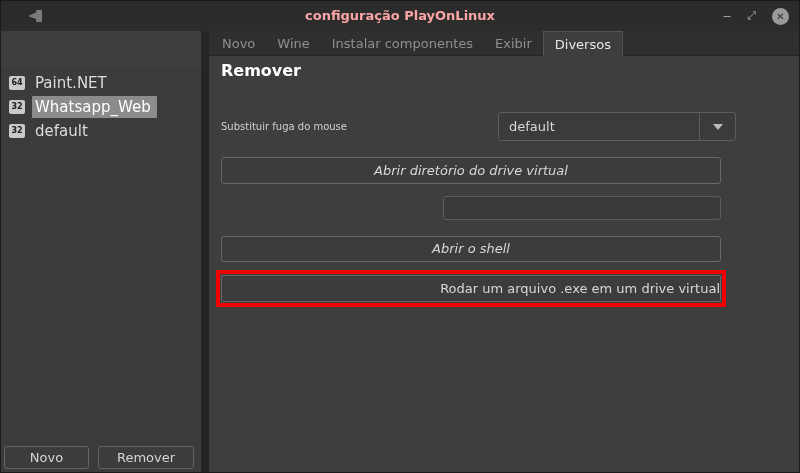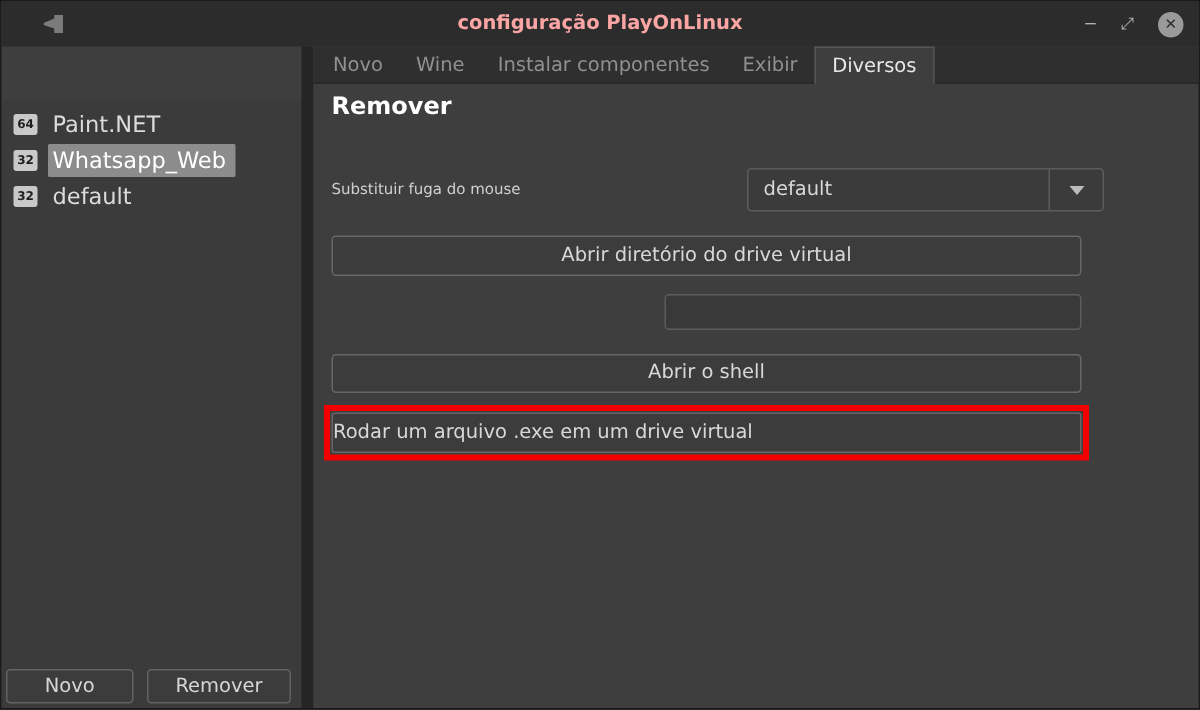--- a/index.html
+++ b/index.html
@@ -69,37 +69,37 @@
     position:absolute; left:289px; top:81px; width:238px; height:29px;
     background:#3b3b3b; border:1px solid #5c5c5c; border-radius:3px;
     display:flex; cursor:default;
   }
   .combo-value { flex:1; padding-left:10px; line-height:27px; color:#d8d8d8; font-size:13px; overflow:hidden; }
   .combo-arrow { width:36px; border-left:1px solid #5c5c5c; display:flex; align-items:center; justify-content:center; }
   .tri-down { width:0; height:0; border-left:5px solid transparent; border-right:5px solid transparent; border-top:6px solid #bcbcbc; }
   .btn-wide {
     position:absolute; left:12px; width:500px;
     background:#3c3c3c; border:1px solid #676767; border-radius:3px;
-    color:#d8d8d8; font-size:13px; text-align:center; cursor:default;
+    color:#d8d8d8; font-size:13px; text-align:center; cursor:default;font-style:italic;
   }
   .btn-dir { top:126px; height:27px; line-height:25px; }
   .btn-shell { top:205px; height:26px; line-height:24px; }
   .txt-input {
     position:absolute; left:234px; top:165px; width:278px; height:24px;
     background:#393939; border:1px solid #5c5c5c; border-radius:3px;
     color:#d8d8d8; font-size:13px; padding:0 6px; outline:none;
   }
   .highlight-box {
     position:absolute; left:7px; top:239px; width:510px; height:37px;
     border:4px solid #f20000; padding:1px;
   }
   .btn-run {
     width:100%; height:100%;
     background:#3c3c3c; border:1px solid #676767; border-radius:2px;
-    color:#d8d8d8; font-size:13px; text-align:left; line-height:25px; cursor:default;
+    color:#d8d8d8; font-size:13px; text-align:right; line-height:25px; cursor:default;
   }
 </style>
 </head>
 <body>
 
 <div class="window">
 
   <div class="titlebar">
     <div class="app-icon"></div>
     <div class="title">configuração PlayOnLinux</div>

